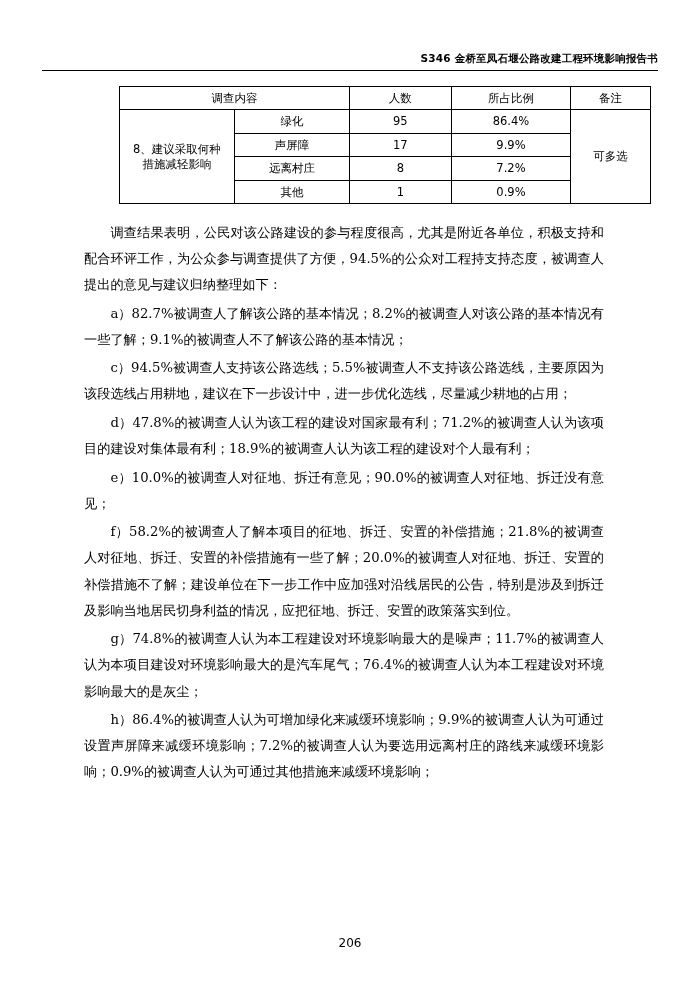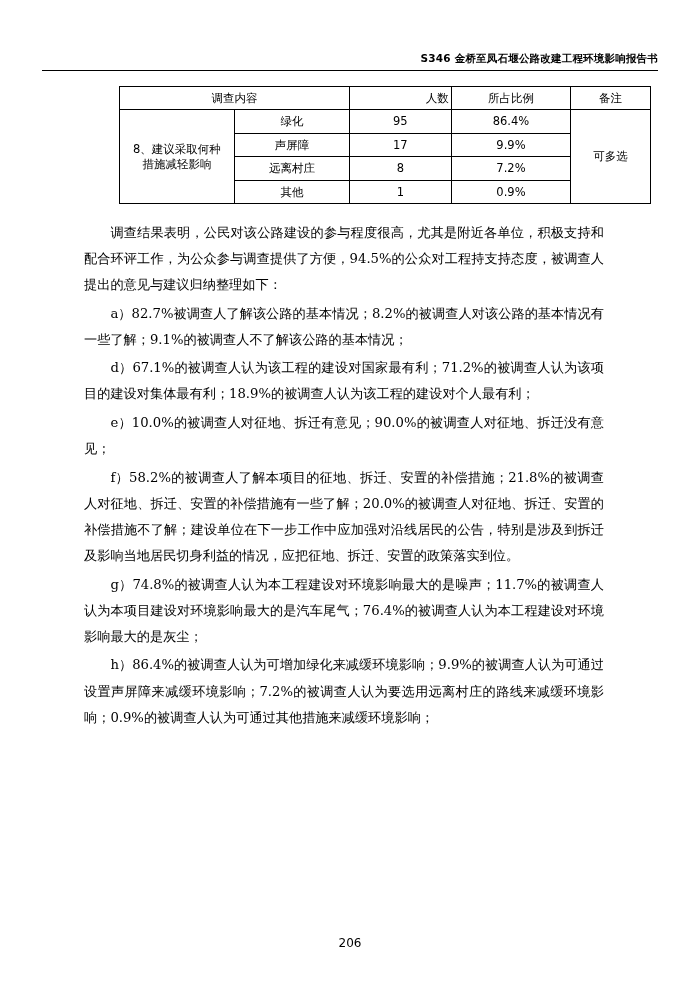--- a/index.html
+++ b/index.html
@@ -57,21 +57,21 @@
   table.survey td, table.survey th {
     border: 1px solid #000;
     text-align: center;
     vertical-align: middle;
     padding: 4px 2px;
     font-weight: normal;
     font-family: "DejaVu Sans", "Liberation Sans", sans-serif;
     line-height: 1.25;
   }
   table.survey .col-a { width: 182px; }
-  table.survey .col-c { width: 78px; text-align: right; }
+  table.survey .col-c { width: 78px; }
   table.survey .col-d { width: 92px; }
   table.survey .col-e { width: 60px; }
   table.survey td.rowlabel {
     font-size: 11.5px;
     padding: 4px 8px;
     text-align: center;
   }
   .paragraphs {
     margin-top: 16px;
     font-size: 13.2px;
@@ -134,21 +134,22 @@
           <td>其他</td>
           <td>1</td>
           <td>0.9%</td>
         </tr>
       </tbody>
     </table>
 
     <div class="paragraphs">
       <p>调查结果表明，公民对该公路建设的参与程度很高，尤其是附近各单位，积极支持和配合环评工作，为公众参与调查提供了方便，94.5%的公众对工程持支持态度，被调查人提出的意见与建议归纳整理如下：</p>
       <p>a）82.7%被调查人了解该公路的基本情况；8.2%的被调查人对该公路的基本情况有一些了解；9.1%的被调查人不了解该公路的基本情况；</p>
-      <p>d）67.1%的被调查人认为该工程的建设对国家最有利；71.2%的被调查人认为该项目的建设对集体最有利；18.9%的被调查人认为该工程的建设对个人最有利；</p>
+      <p>c）94.5%被调查人支持该公路选线；5.5%被调查人不支持该公路选线，主要原因为该段选线占用耕地，建议在下一步设计中，进一步优化选线，尽量减少耕地的占用；</p>
+      <p>d）47.8%的被调查人认为该工程的建设对国家最有利；71.2%的被调查人认为该项目的建设对集体最有利；18.9%的被调查人认为该工程的建设对个人最有利；</p>
       <p>e）10.0%的被调查人对征地、拆迁有意见；90.0%的被调查人对征地、拆迁没有意见；</p>
       <p>f）58.2%的被调查人了解本项目的征地、拆迁、安置的补偿措施；21.8%的被调查人对征地、拆迁、安置的补偿措施有一些了解；20.0%的被调查人对征地、拆迁、安置的补偿措施不了解；建设单位在下一步工作中应加强对沿线居民的公告，特别是涉及到拆迁及影响当地居民切身利益的情况，应把征地、拆迁、安置的政策落实到位。</p>
       <p>g）74.8%的被调查人认为本工程建设对环境影响最大的是噪声；11.7%的被调查人认为本项目建设对环境影响最大的是汽车尾气；76.4%的被调查人认为本工程建设对环境影响最大的是灰尘；</p>
       <p>h）86.4%的被调查人认为可增加绿化来减缓环境影响；9.9%的被调查人认为可通过设置声屏障来减缓环境影响；7.2%的被调查人认为要选用远离村庄的路线来减缓环境影响；0.9%的被调查人认为可通过其他措施来减缓环境影响；</p>
     </div>
 
   </div>
 
   <div class="footer-page">206</div>
 

